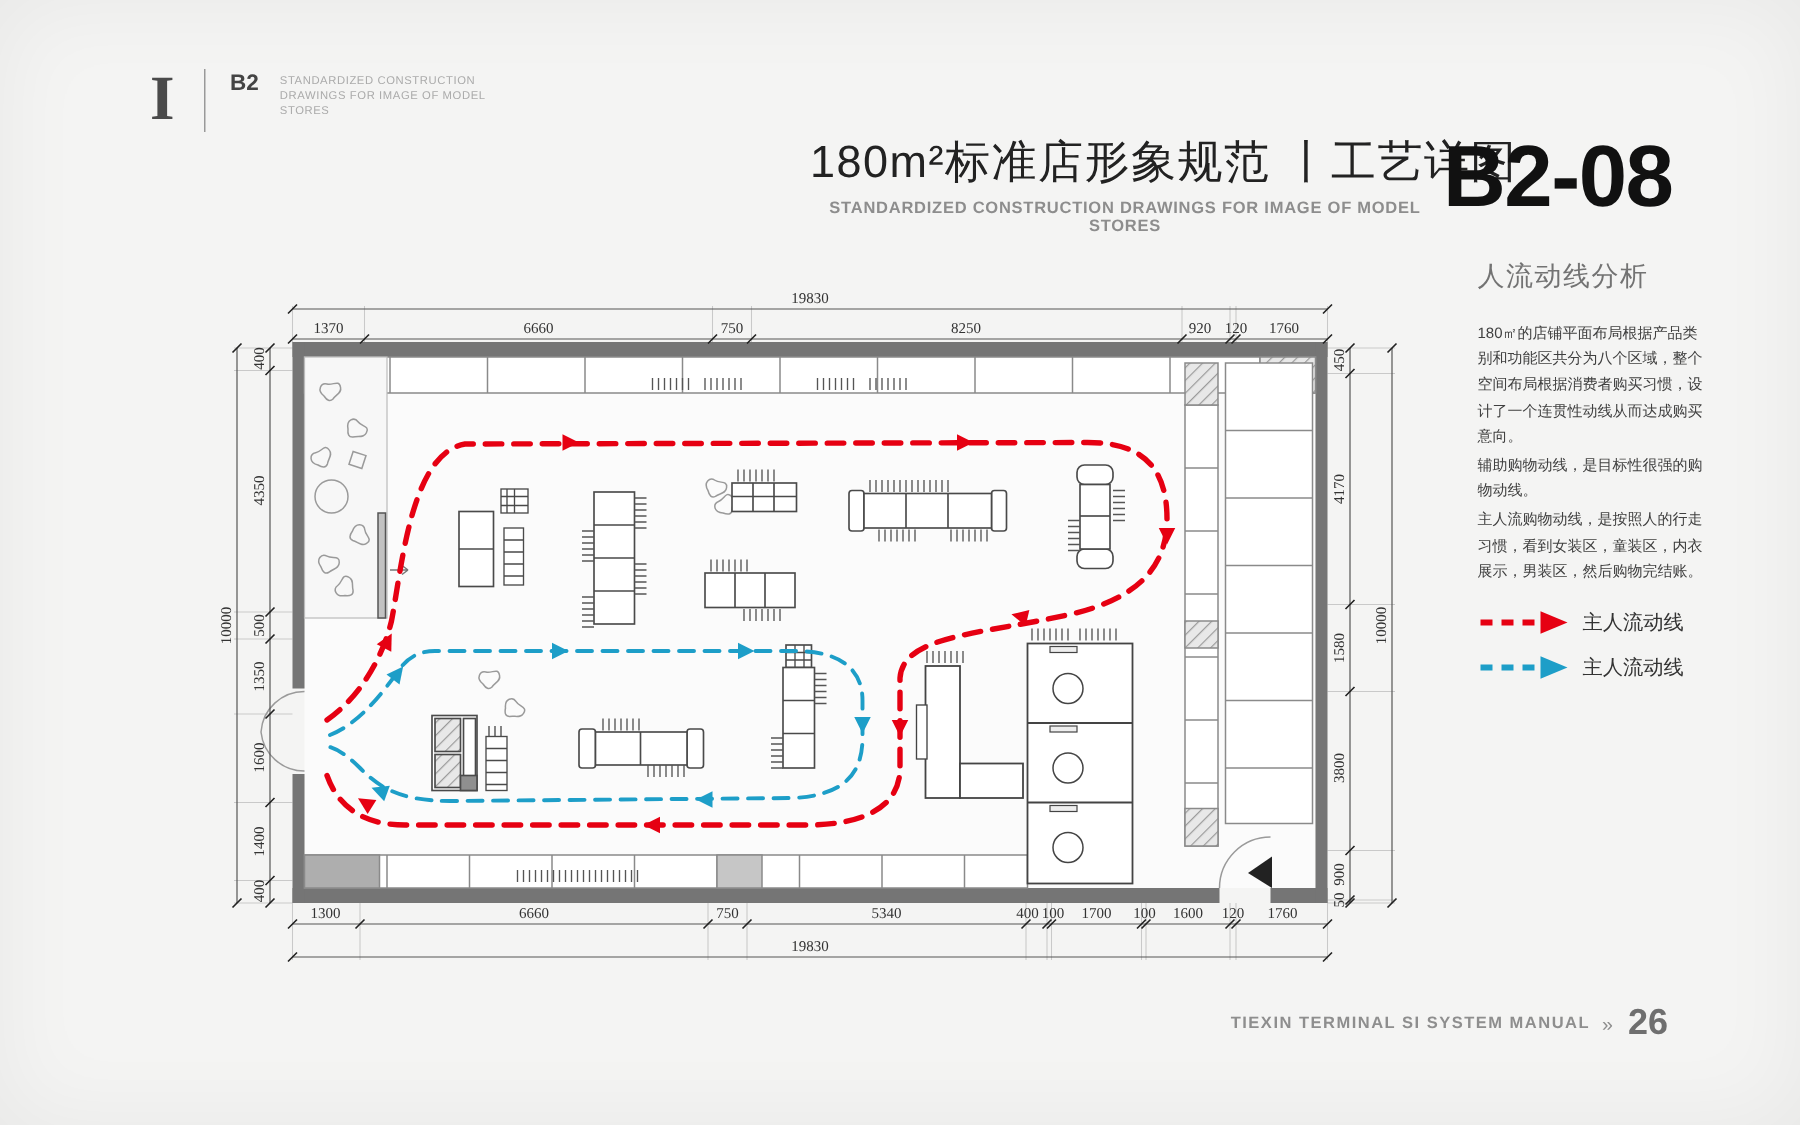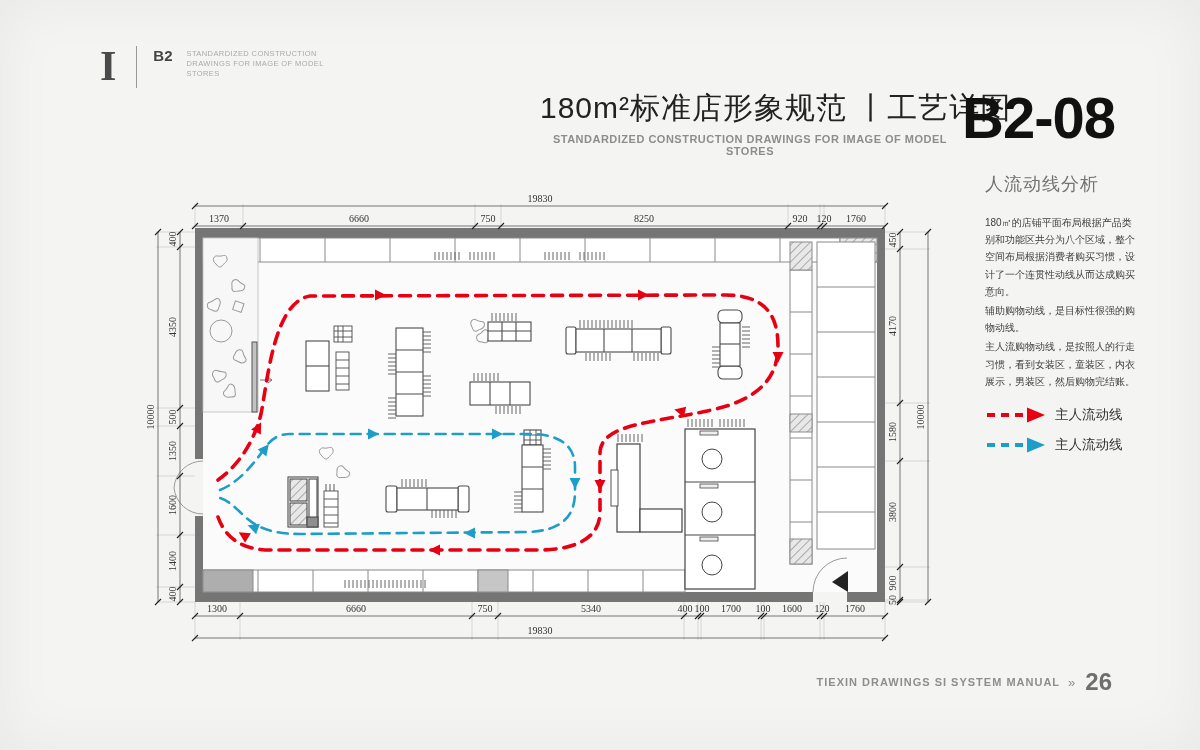--- a/index.html
+++ b/index.html
@@ -365,18 +365,18 @@
       <text transform="rotate(-90 756 250)" x="756" y="250">1580</text>
       <text transform="rotate(-90 756 330)" x="756" y="330">3800</text>
       <text transform="rotate(-90 756 401)" x="756" y="401">900</text>
       <text transform="rotate(-90 756 418)" x="756" y="418" font-size="8">50</text>
       <text transform="rotate(-90 784 235)" x="784" y="235">10000</text>
     </g>
   </svg>
   </div>
 
   <div class="foot">
-    <span class="m">TIEXIN DRAWINGS SI SYSTEM MANUAL</span>
+    <span class="m">TIEXIN TERMINAL SI SYSTEM MANUAL</span>
     <span class="sep">»</span>
     <span class="pg">26</span>
   </div>
 
 </div>
 
 </body></html>

